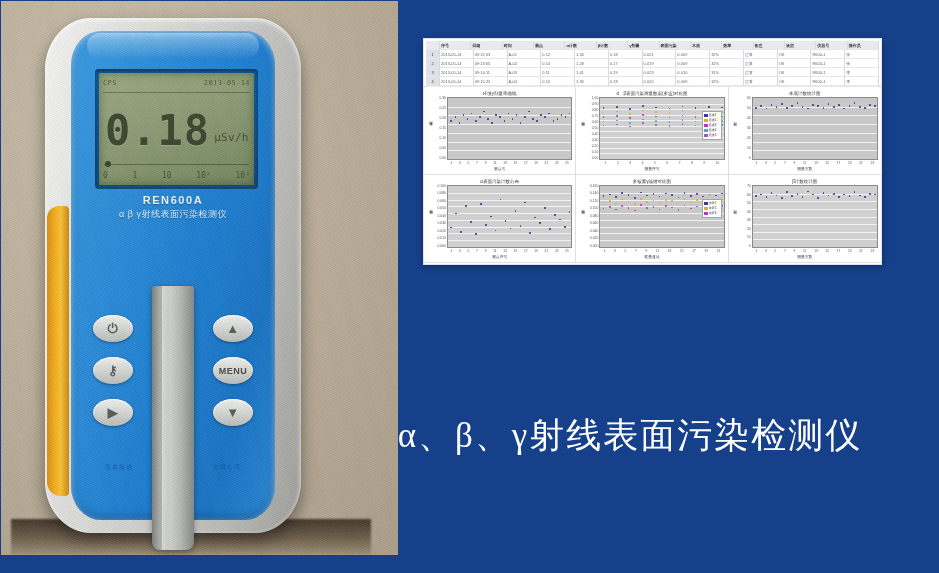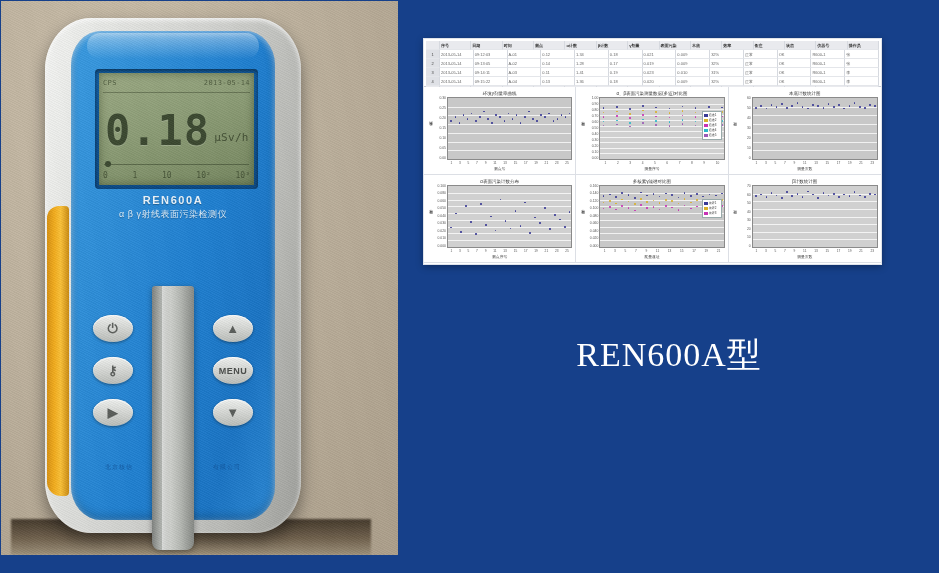--- a/index.html
+++ b/index.html
@@ -887,15 +887,15 @@
               <b>17</b>
               <b>19</b>
               <b>21</b>
               <b>23</b>
             </div>
             <div class="p-xlab">测量次数</div>
           </div>
         </div>
     </div>
 
-    <div class="title1">REN600A型</div>
+    <div class="title2">α、β、γ射线表面污染检测仪</div>
   </div>
 </div>
 
 </body></html>

